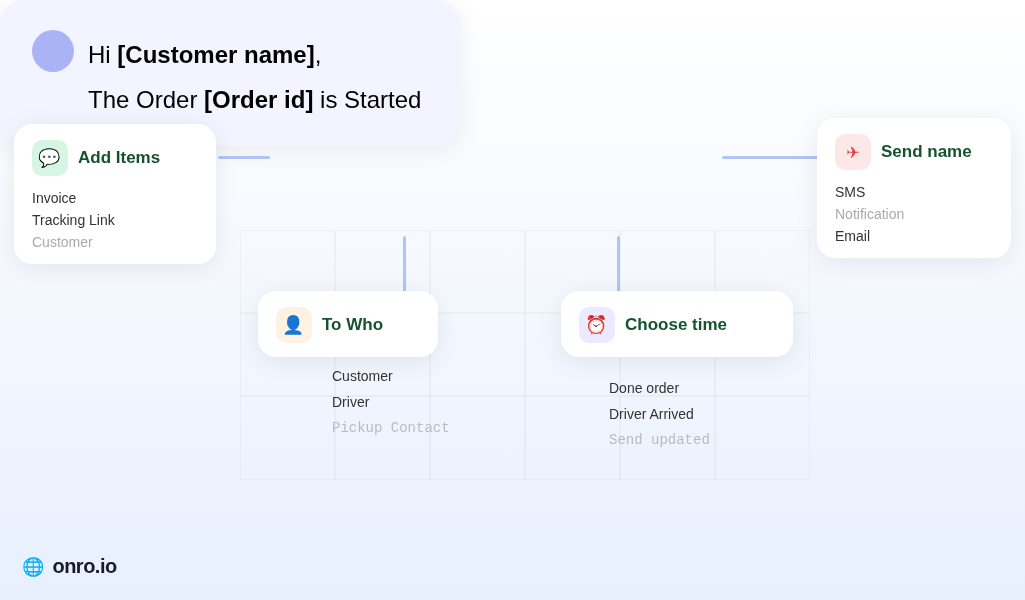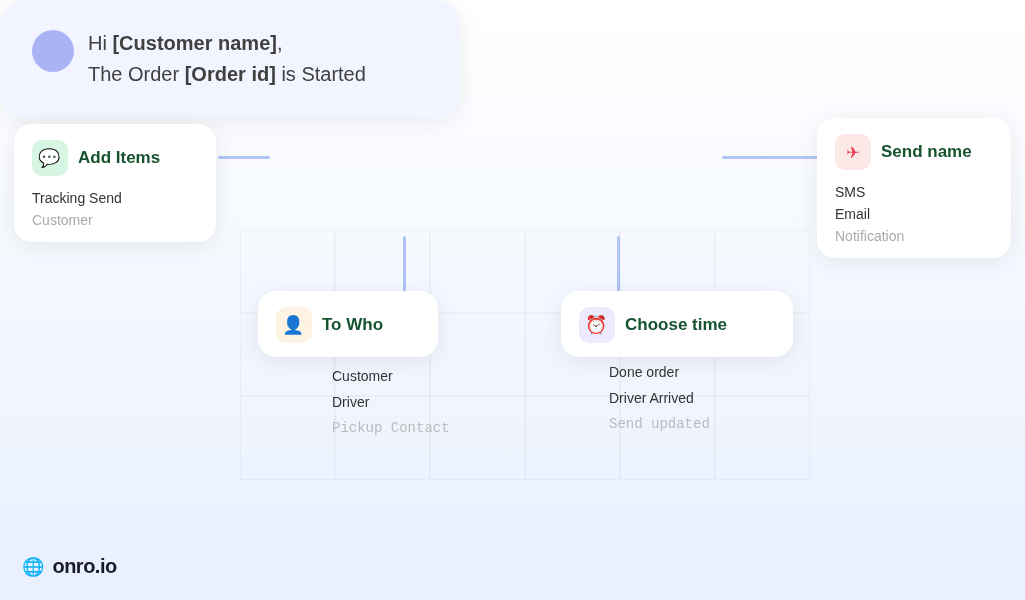--- a/index.html
+++ b/index.html
@@ -104,23 +104,24 @@
     .msg-avatar {
       width: 42px;
       height: 42px;
       border-radius: 50%;
       background: #aab4f5;
       flex-shrink: 0;
       margin-top: 2px;
     }
 
     .msg-text {
-      font-size: 20px;
-      color: #404040;
+      font-size: 24px;
+      color: #000000;
       line-height: 1.55;
+      margin-top: 8px;
     }
 
     .msg-text .highlight {
       font-weight: 700;
     }
 
     
     .connector {
       position: absolute;
       background: #b0c4f5;
@@ -239,21 +240,22 @@
   <div class="connector-v" style="left: 403px; top: 236px; height: 60px;"></div>
 
   <div class="connector-v" style="left: 617px; top: 236px; height: 60px;"></div>
 
   <div class="card add-items-card">
     <div class="card-header">
       <div class="card-icon icon-green">💬</div>
       <span class="card-title">Add Items</span>
     </div>
     <div class="card-list">
-      <span class="card-list-item">Tracking Send</span>
+      <span class="card-list-item">Invoice</span>
+      <span class="card-list-item">Tracking Link</span>
       <span class="card-list-item muted">Customer</span>
     </div>
   </div>
 
   <div class="message-card">
     <div class="message-header">
       <div class="msg-avatar"></div>
       <div>
         <div class="msg-text">
           <span>Hi </span><span class="highlight">[Customer name]</span><span>,</span>
@@ -278,35 +280,35 @@
     <span class="sub-item muted">Pickup Contact</span>
   </div>
 
   <div class="card choose-time-card">
     <div class="card-header">
       <div class="card-icon icon-purple">⏰</div>
       <span class="card-title">Choose time</span>
     </div>
   </div>
 
-  <div class="sub-items" style="left: 609px; top: 364px;">
+  <div class="sub-items" style="left: 609px; top: 380px;">
     <span class="sub-item">Done order</span>
     <span class="sub-item">Driver Arrived</span>
     <span class="sub-item muted">Send updated</span>
   </div>
 
   <div class="card send-with-card">
     <div class="card-header">
       <div class="card-icon icon-red" style="font-size:16px; color:#e63946;">✈</div>
       <span class="card-title">Send name</span>
     </div>
     <div class="card-list">
       <span class="card-list-item">SMS</span>
+      <span class="card-list-item muted">Notification</span>
       <span class="card-list-item">Email</span>
-      <span class="card-list-item muted">Notification</span>
     </div>
   </div>
 
   <div class="logo">
     <span class="logo-icon">🌐</span>
     <span class="logo-text">onro.io</span>
   </div>
 
 </div>
 

